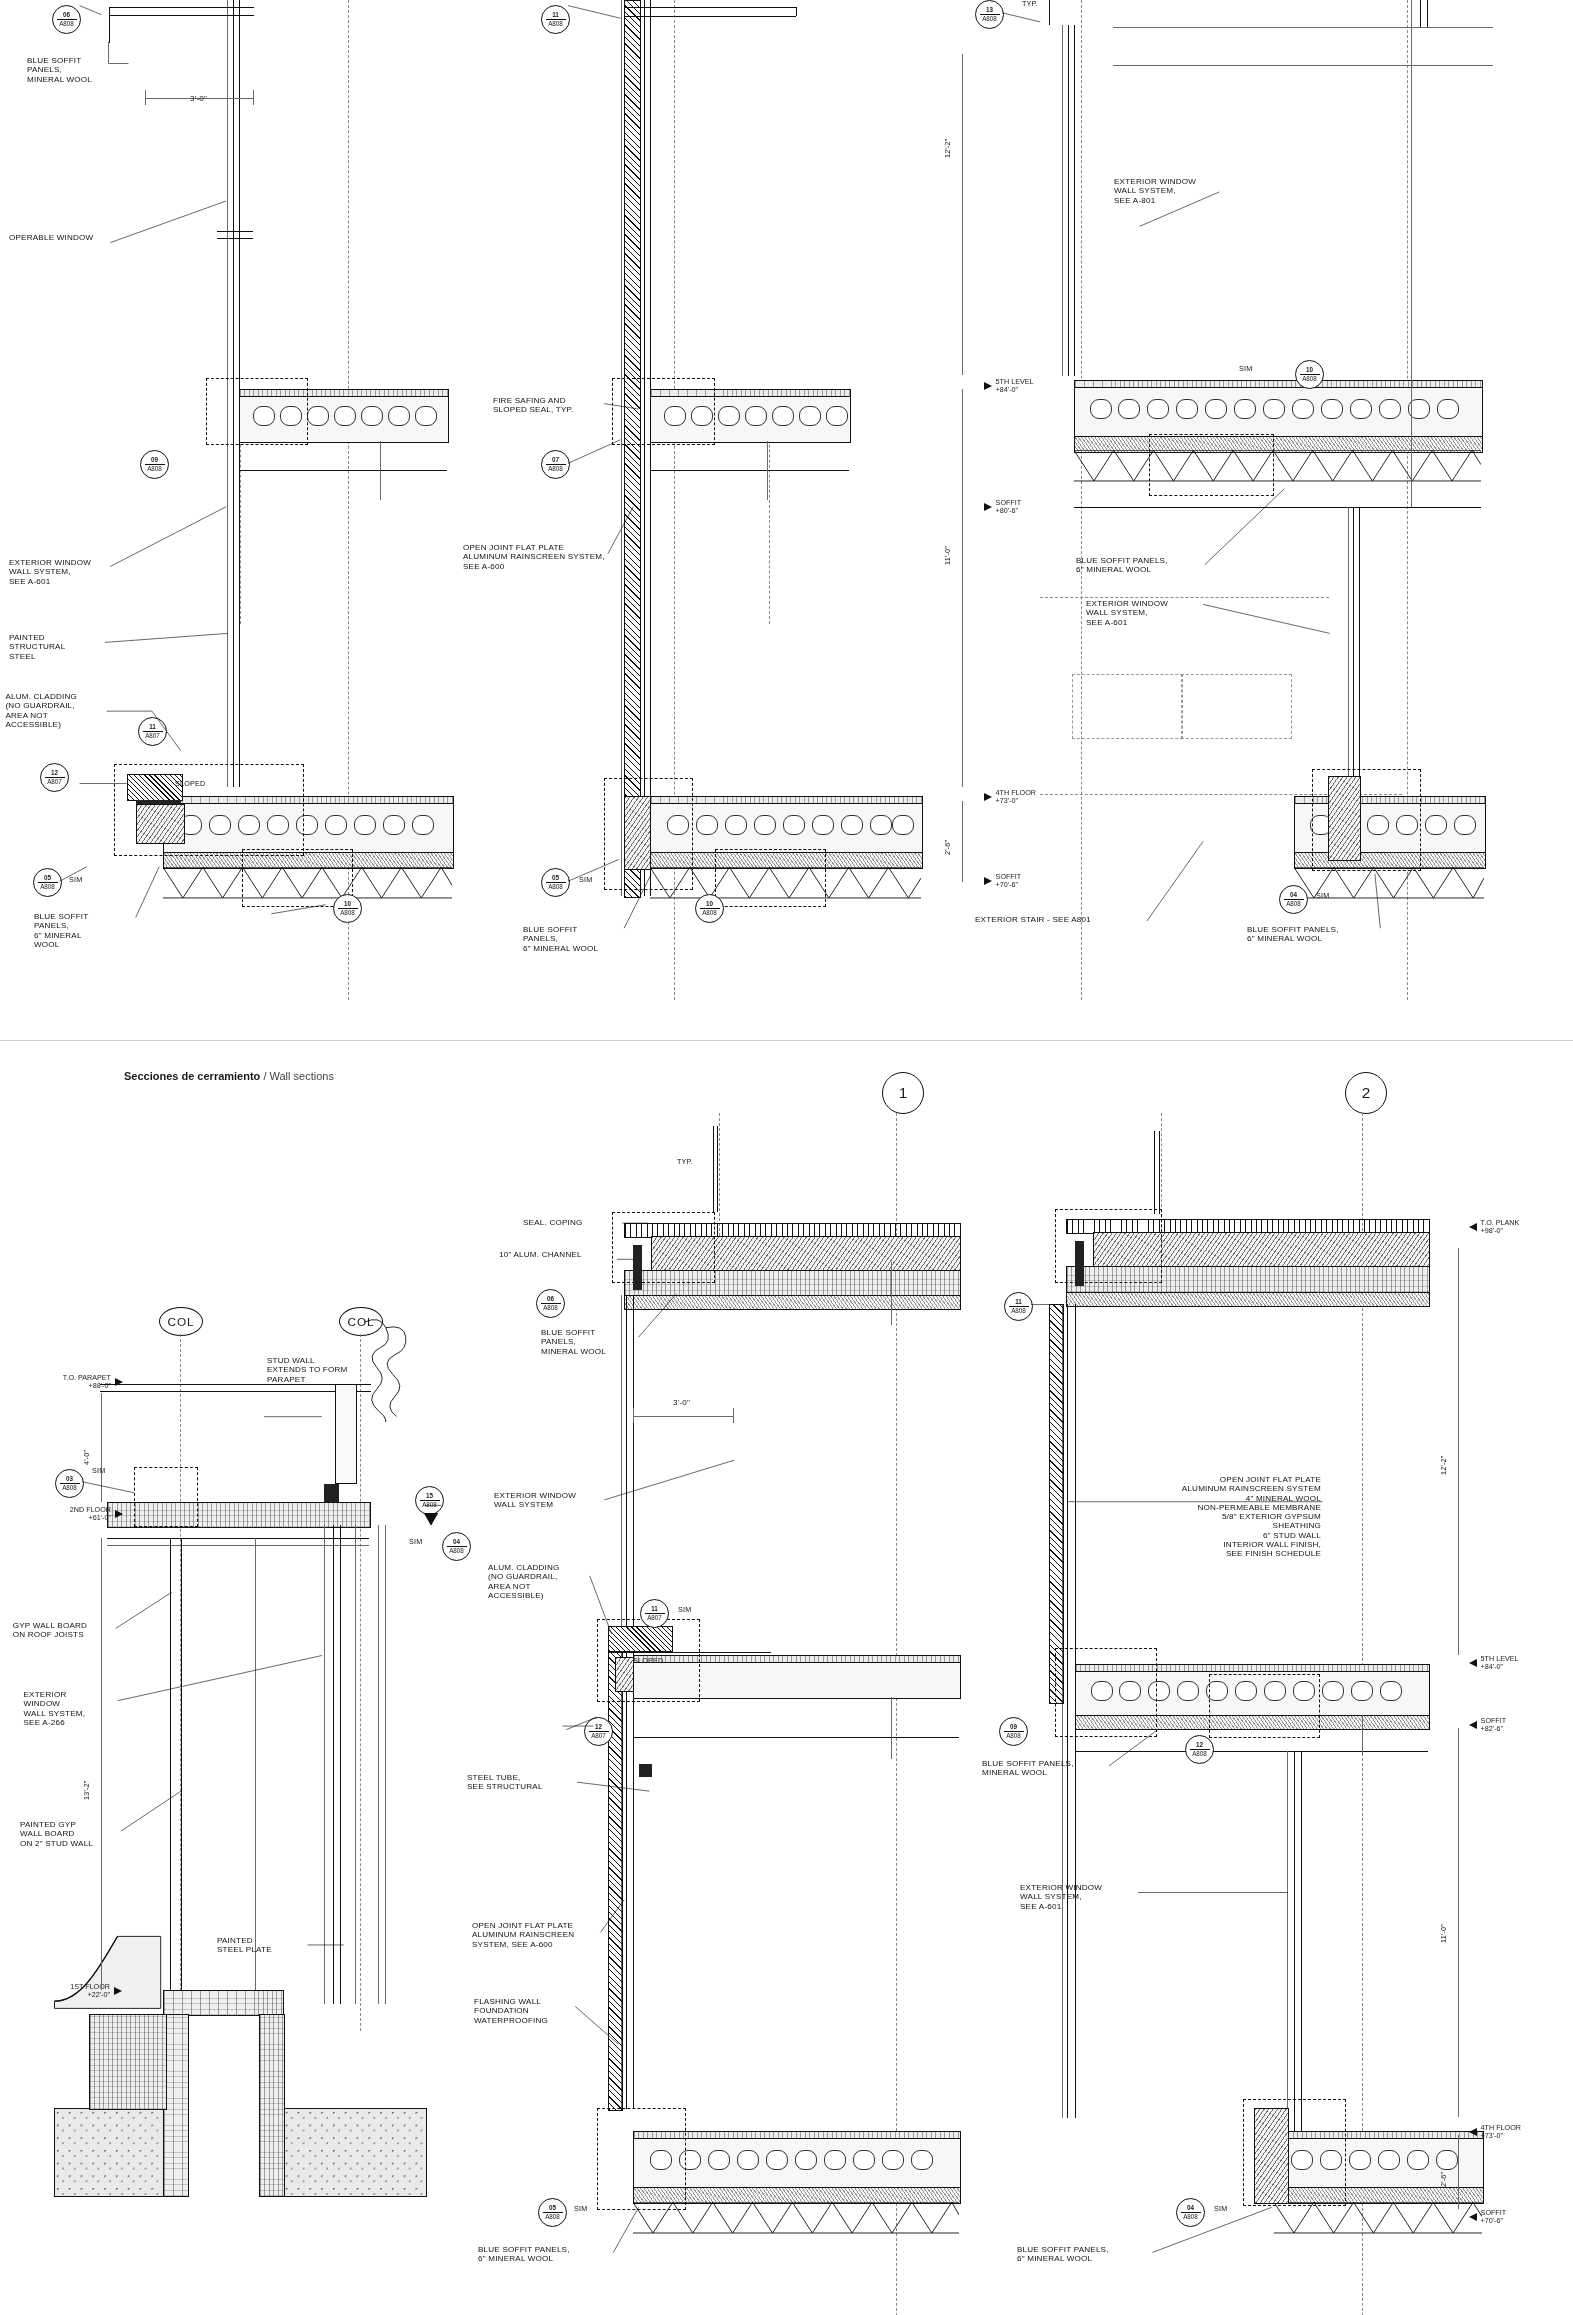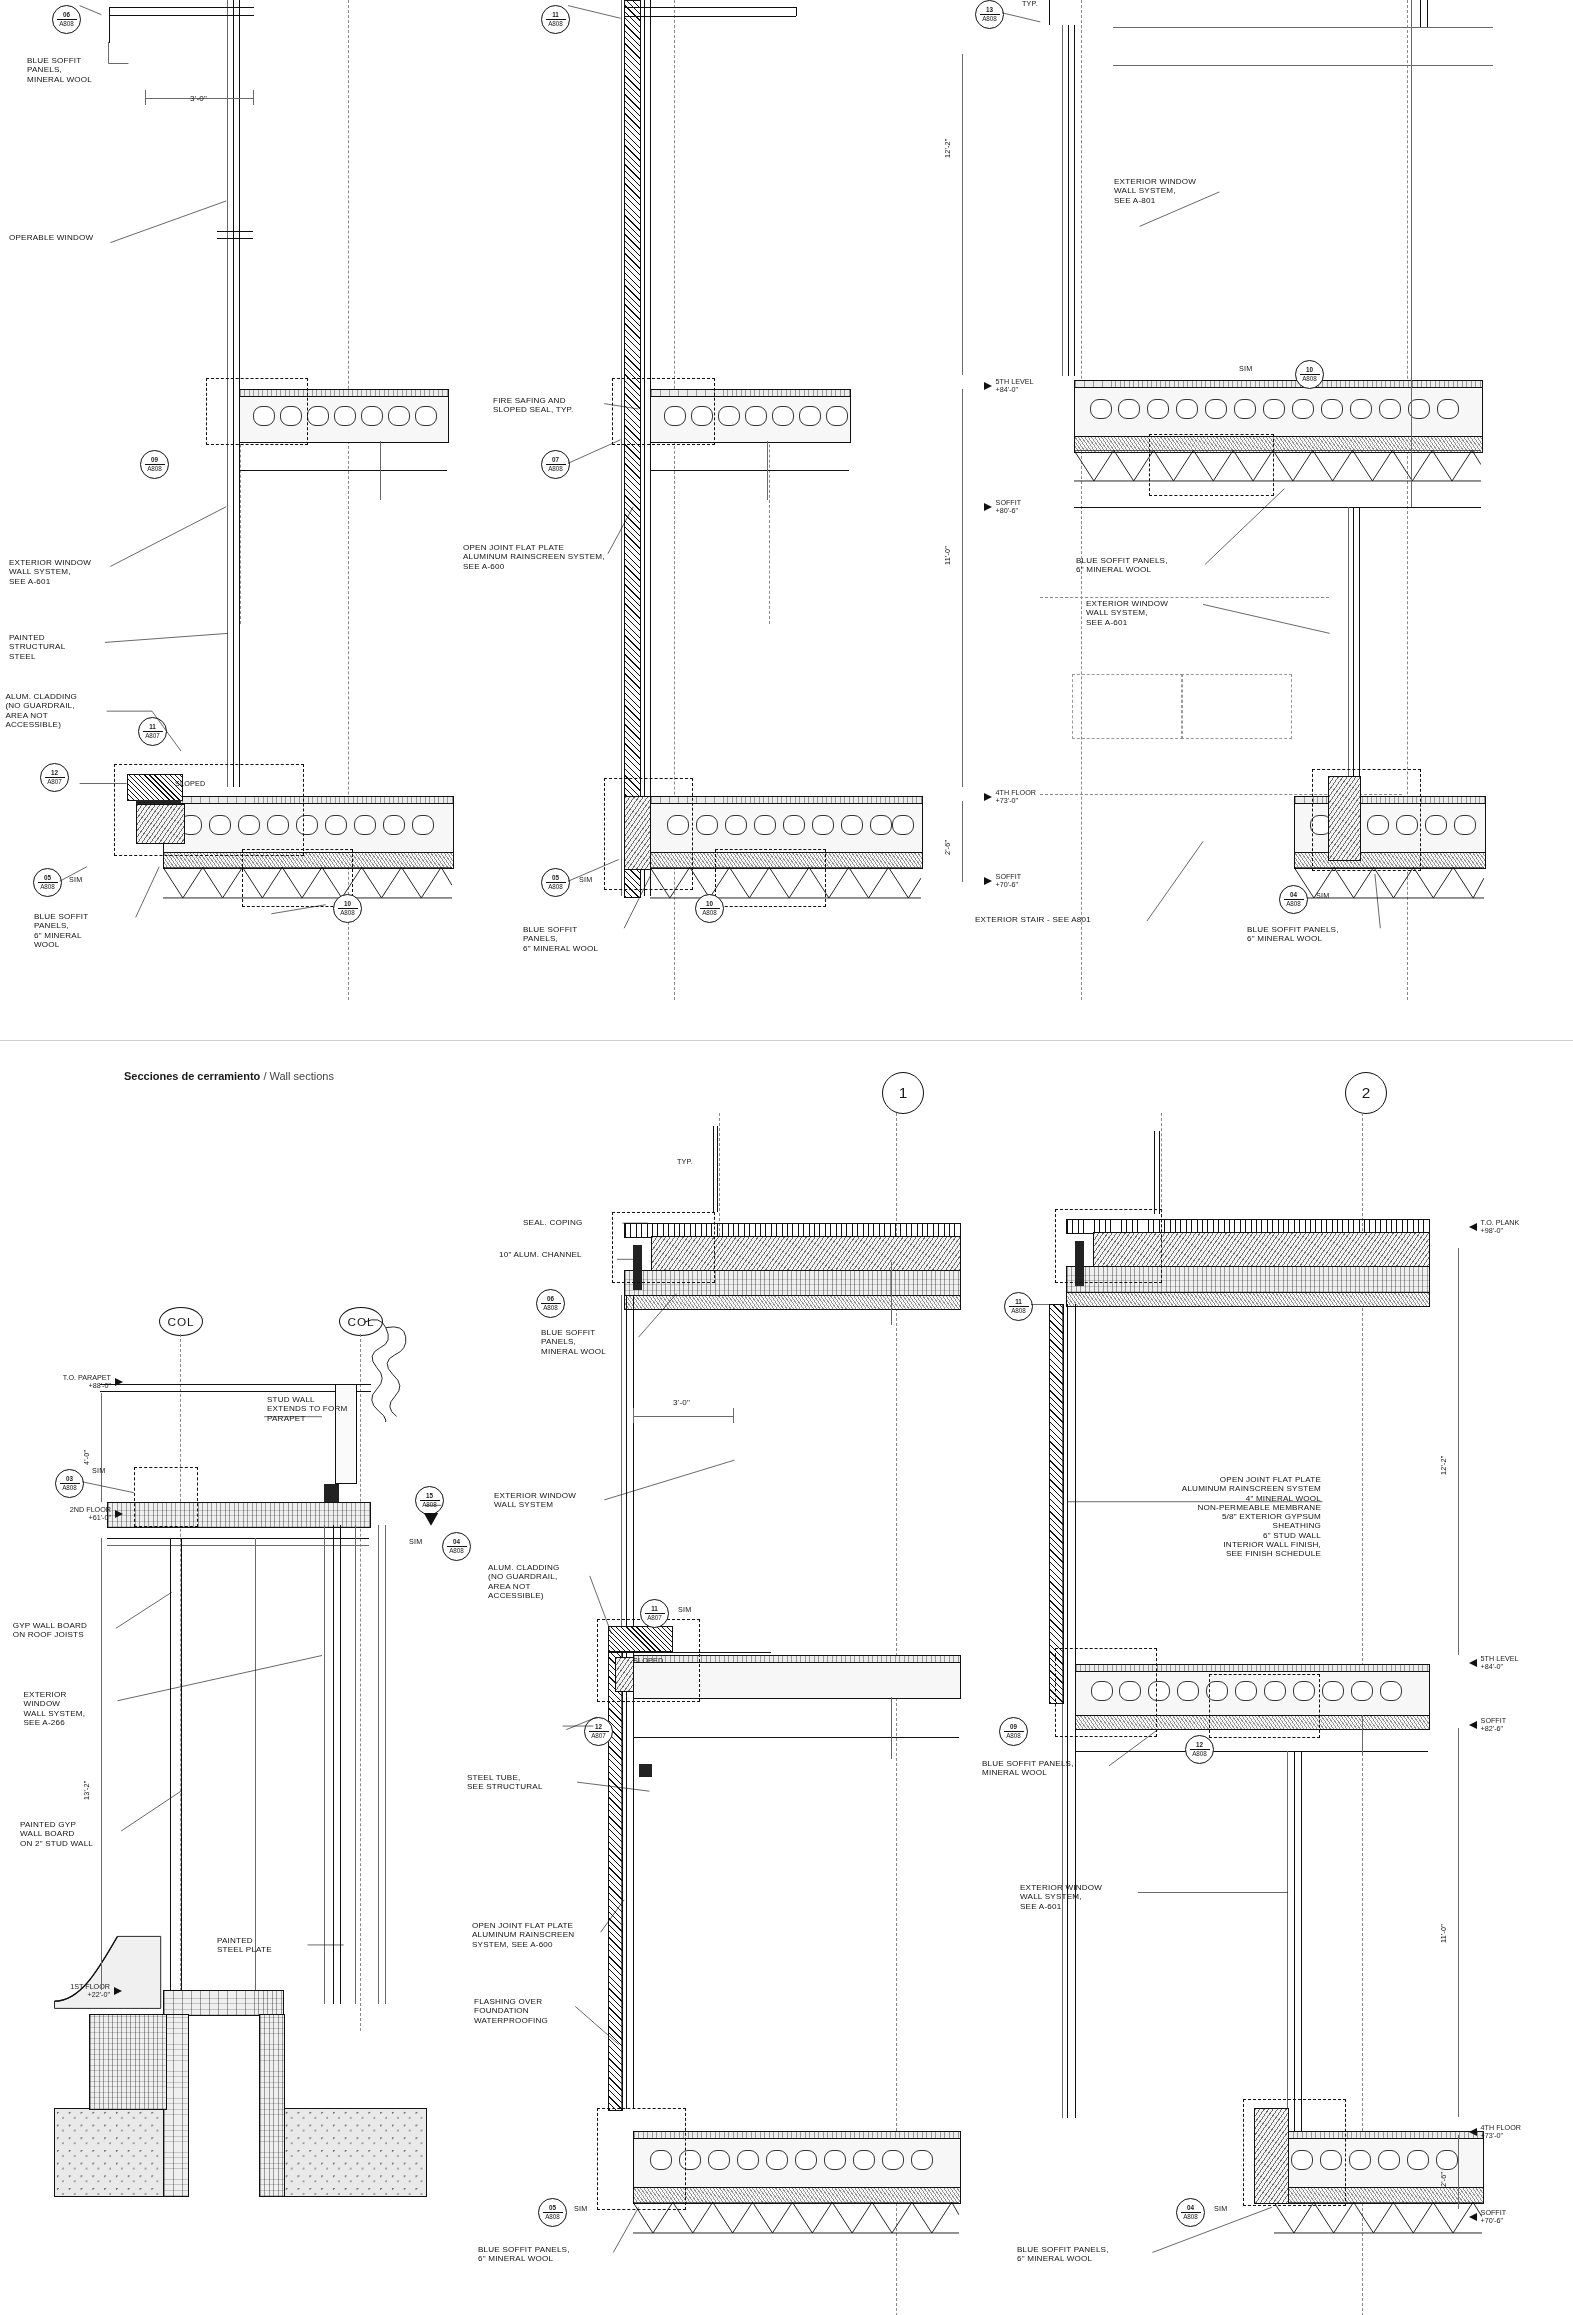--- a/index.html
+++ b/index.html
@@ -483,21 +483,21 @@
 +22'-0"</div>
       <div class="tri"></div>
     </div>
 
     <div class="ln vl thin" style="left:101px;top:1393px;height:109px;"></div>
     <div class="lbl" style="left:83px;top:1465px;transform:rotate(-90deg);transform-origin:left top;width:45px;font-size:7.2px;">4'-0"</div>
     <div class="ln vl thin" style="left:101px;top:1538px;height:452px;"></div>
     <div class="lbl" style="left:83px;top:1800px;transform:rotate(-90deg);transform-origin:left top;width:45px;font-size:7.2px;">13'-2"</div>
 
     <div class="lbl" style="left:92px;top:1467px;width:31px;font-size:7.2px;">SIM</div>
-    <div class="lbl" style="left:267px;top:1395px;width:100px;">STUD WALL
+    <div class="lbl" style="left:267px;top:1356px;width:100px;">STUD WALL
 EXTENDS TO FORM
 PARAPET</div>
     <div class="lbl" style="left:409px;top:1538px;width:31px;font-size:7.2px;">SIM</div>
     <div class="lbl" style="left:12.7px;top:1621px;width:100px;">GYP WALL BOARD
 ON ROOF JOISTS</div>
     <div class="lbl" style="left:23.5px;top:1690px;width:90px;">EXTERIOR
 WINDOW
 WALL SYSTEM,
 SEE A-266</div>
     <div class="lbl" style="left:20px;top:1820px;width:100px;">PAINTED GYP
@@ -596,21 +596,21 @@
 (NO GUARDRAIL,
 AREA NOT
 ACCESSIBLE)</div>
     <div class="lbl" style="left:678px;top:1606px;width:31px;font-size:7.2px;">SIM</div>
     <div class="lbl" style="left:633px;top:1657px;width:54px;font-size:7.2px;">SLOPED</div>
     <div class="lbl" style="left:467px;top:1773px;width:109px;">STEEL TUBE,
 SEE STRUCTURAL</div>
     <div class="lbl" style="left:472px;top:1921px;width:127px;">OPEN JOINT FLAT PLATE
 ALUMINUM RAINSCREEN
 SYSTEM, SEE A-600</div>
-    <div class="lbl" style="left:474px;top:1997px;width:100px;">FLASHING OVER
+    <div class="lbl" style="left:474px;top:1997px;width:100px;">FLASHING WALL
 FOUNDATION
 WATERPROOFING</div>
     <div class="lbl" style="left:574px;top:2205px;width:31px;font-size:7.2px;">SIM</div>
     <div class="lbl" style="left:478px;top:2245px;width:136px;">BLUE SOFFIT PANELS,
 6" MINERAL WOOL</div>
   </div>
 
   <div>
     <div class="cl" style="left:1362px;top:1113px;height:1203px;"></div>
     <div class="cl" style="left:1161px;top:1113px;height:145px;"></div>

